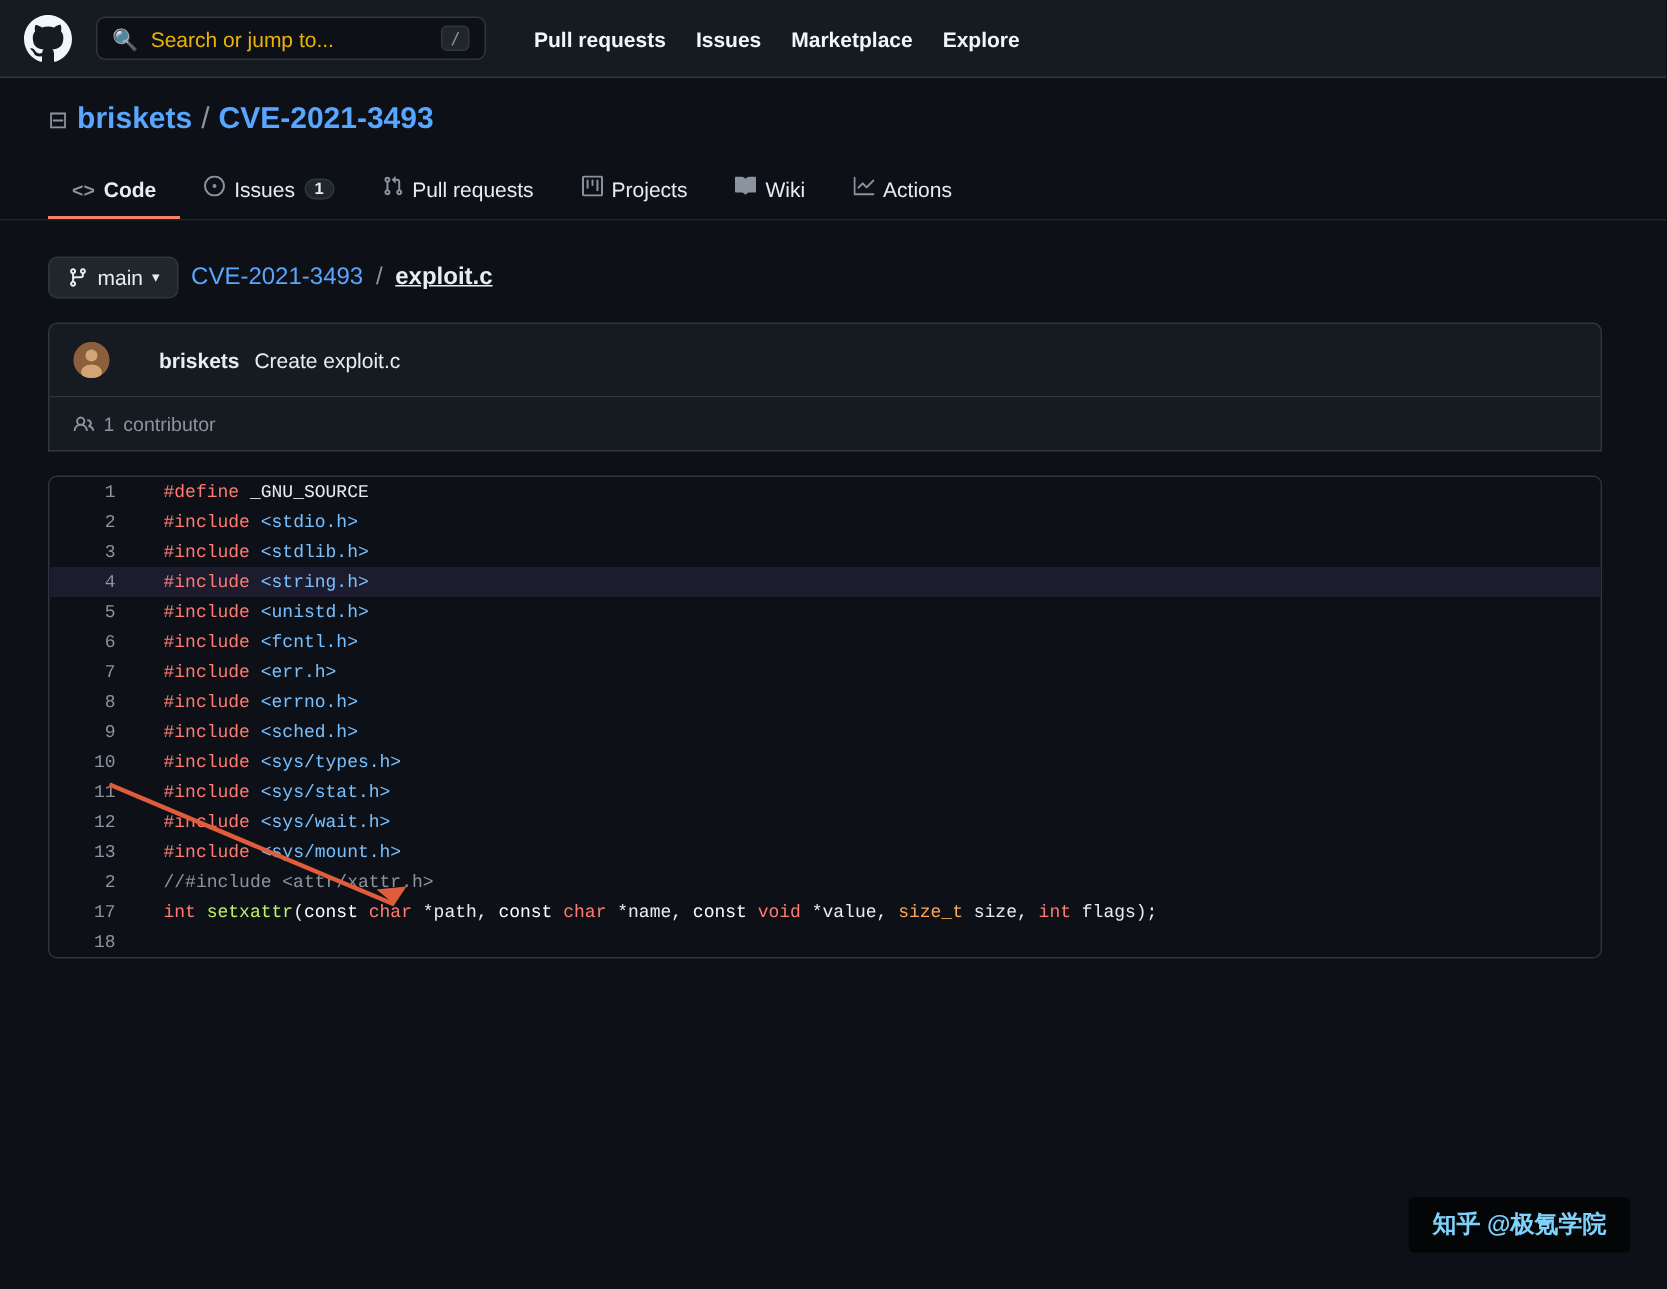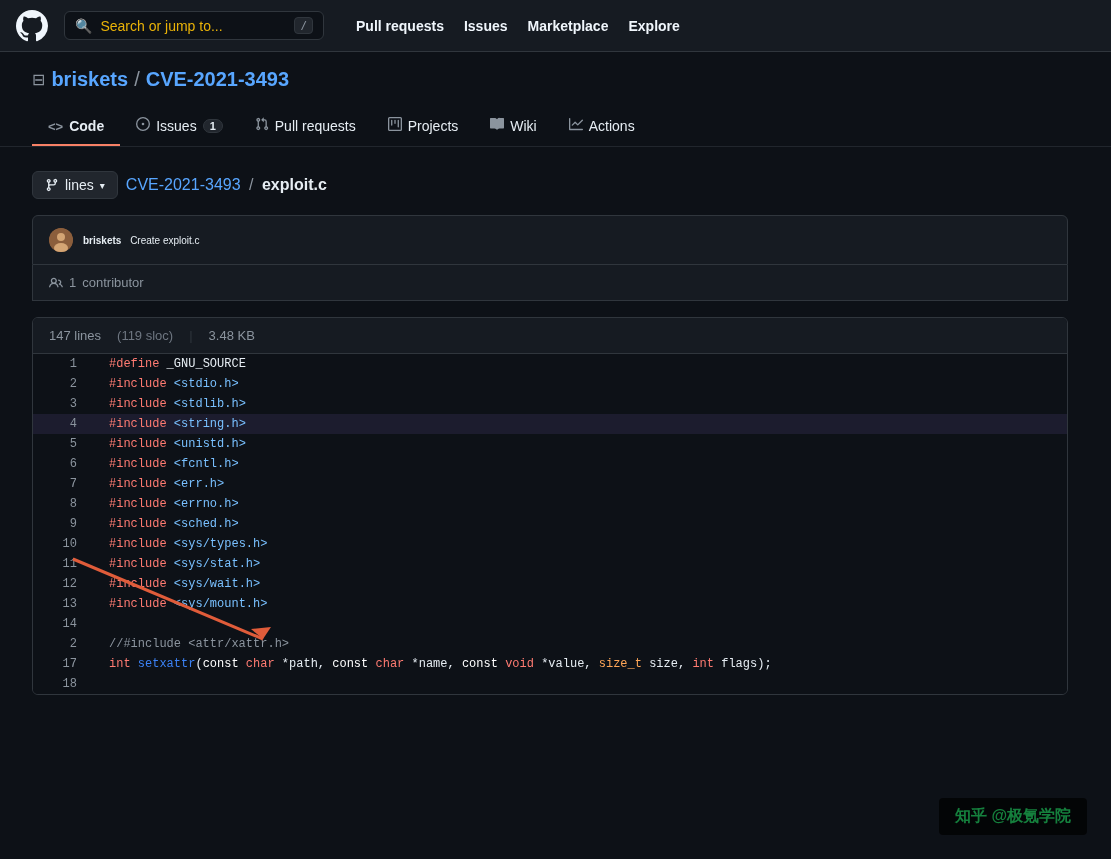--- a/index.html
+++ b/index.html
@@ -143,42 +143,42 @@
       color: #e6edf3;
       font-size: 14px;
       cursor: pointer;
     }
     .file-path-text {
       font-size: 16px;
       color: #e6edf3;
     }
     .file-path-text a { color: #58a6ff; text-decoration: none; }
     .file-path-text .sep { color: #8b949e; margin: 0 4px; }
-    .file-path-text .current { font-weight: 600; }
+    .file-path-text .current { font-weight: 600; text-decoration: underline; }
 
     
     .commit-box {
       background: #161b22;
       border: 1px solid #30363d;
       border-radius: 6px 6px 0 0;
       padding: 12px 16px;
       display: flex;
       align-items: center;
       gap: 10px;
     }
     .commit-avatar {
       width: 24px; height: 24px;
       border-radius: 50%;
       background: #8b5e3c;
       display: flex; align-items: center; justify-content: center;
       font-size: 12px;
       overflow: hidden;
       flex-shrink: 0;
     }
-    .commit-info { font-size: 10px; color: #e6edf3; }
+    .commit-info { font-size: 14px; color: #e6edf3; margin-left: 23px; }
     .commit-info .author { font-weight: 600; color: #e6edf3; }
 
     
     .contributors-bar {
       background: #161b22;
       border: 1px solid #30363d;
       border-top: none;
       padding: 10px 16px;
       display: flex;
       align-items: center;
@@ -231,42 +231,42 @@
       flex: 1;
     }
     .kw-define { color: #ff7b72; }
     .kw-include { color: #ff7b72; }
     .str-header { color: #79c0ff; }
     .kw-type { color: #ff7b72; }
     .kw-const { color: #ffffff; }
     .kw-void { color: #ff7b72; text-align: center; }
     .kw-int { color: #ff7b72; }
     .comment { color: #8b949e; }
-    .fn-name { color: #3b82f6; }
+    .fn-name { color: #bef264; }
     .hash { color: #ff7b72; }
 
     
     .annotation-wrapper {
       position: relative;
     }
     .arrow-annotation {
       position: absolute;
       left: 50px;
       top: 200px;
       pointer-events: none;
       z-index: 10;
     }
 
     
     .watermark {
       position: fixed;
       bottom: 24px;
       right: 24px;
       background: rgba(0,0,0,0.7);
-      color: #15803d;
+      color: #7dd3fc;
       padding: 8px 16px;
       border-radius: 4px;
       font-size: 16px;
       font-weight: 600;
       z-index: 100;
     }
   </style>
 </head>
 <body>
 
@@ -347,21 +347,21 @@
   </div>
 </div>
 
 <div class="main-content">
 
   <div class="file-path">
     <div class="branch-btn">
       <svg width="14" height="14" viewBox="0 0 16 16" fill="#e6edf3">
           <path fill-rule="evenodd" d="M11.75 2.5a.75.75 0 100 1.5.75.75 0 000-1.5zm-2.25.75a2.25 2.25 0 113 2.122V6A2.5 2.5 0 0110 8.5H6a1 1 0 00-1 1v1.128a2.251 2.251 0 11-1.5 0V5.372a2.25 2.25 0 111.5 0v1.836A2.492 2.492 0 016 7h4a1 1 0 001-1v-.628A2.25 2.25 0 019.5 3.25zM4.25 12a.75.75 0 100 1.5.75.75 0 000-1.5zM3.5 3.25a.75.75 0 111.5 0 .75.75 0 01-1.5 0z"></path>
         </svg>
-      <span>lines</span>
+      <span>main</span>
       <span style="font-size:10px;">▾</span>
     </div>
     <div class="file-path-text">
       <a>CVE-2021-3493</a>
       <span class="sep">/</span>
       <span class="current">exploit.c</span>
     </div>
   </div>
 
   <div class="commit-box">
@@ -381,26 +381,20 @@
 
   <div class="contributors-bar">
     <svg width="14" height="14" viewBox="0 0 16 16" fill="#8b949e">
         <path fill-rule="evenodd" d="M5.5 3.5a2 2 0 100 4 2 2 0 000-4zM2 5.5a3.5 3.5 0 115.898 2.549 5.507 5.507 0 013.034 4.084.75.75 0 11-1.482.235 4.001 4.001 0 00-7.9 0 .75.75 0 01-1.482-.236A5.507 5.507 0 013.102 8.05 3.49 3.49 0 012 5.5zM11 4a.75.75 0 100 1.5 1.5 1.5 0 01.666 2.844.75.75 0 00-.416.672v.352a.75.75 0 00.574.73c1.2.289 2.162 1.2 2.522 2.372a.75.75 0 101.434-.44 5.01 5.01 0 00-2.56-3.012A3 3 0 0011 4z"></path>
       </svg>
     <span>1</span>
     <span>contributor</span>
   </div>
 
   <div class="file-viewer" style="margin-top:16px;">
-    <div class="file-viewer-header">
-      <span>147 lines</span>
-      <span style="color:#6e7681;">(119 sloc)</span>
-      <span class="divider">|</span>
-      <span>3.48 KB</span>
-    </div>
 
     <div class="annotation-wrapper">
 
       <svg class="arrow-annotation" width="220" height="120" viewBox="0 0 220 120" style="position:absolute; left:30px; top:195px; pointer-events:none; z-index:10;">
         <line x1="10" y1="10" x2="200" y2="90" stroke="#e05c3a" stroke-width="3"></line>
         <polygon points="200,90 188,80 208,78" fill="#e05c3a"></polygon>
       </svg>
 
       <div class="code-container">
         <table class="code-table">
@@ -451,24 +445,20 @@
             </tr>
             <tr>
               <td class="line-num">12</td>
               <td class="line-code"><span class="hash">#</span><span class="kw-include">include</span> <span class="str-header">&lt;sys/wait.h&gt;</span></td>
             </tr>
             <tr>
               <td class="line-num">13</td>
               <td class="line-code"><span class="hash">#</span><span class="kw-include">include</span> <span class="str-header">&lt;sys/mount.h&gt;</span></td>
             </tr>
             <tr>
-              <td class="line-num">14</td>
-              <td class="line-code">&nbsp;</td>
-            </tr>
-            <tr>
               <td class="line-num">2</td>
               <td class="line-code"><span class="comment">//#include &lt;attr/xattr.h&gt;</span></td>
             </tr>
             <tr>
               <td class="line-num">17</td>
               <td class="line-code"><span class="kw-int">int</span> <span class="fn-name">setxattr</span>(<span class="kw-const">const</span> <span class="kw-type">char</span> *path, <span class="kw-const">const</span> <span class="kw-type">char</span> *name, <span class="kw-const">const</span> <span class="kw-void">void</span> *value, <span style="color:#ffa657;">size_t</span> size, <span class="kw-int">int</span> flags);</td>
             </tr>
             <tr>
               <td class="line-num">18</td>
               <td class="line-code">&nbsp;</td>

